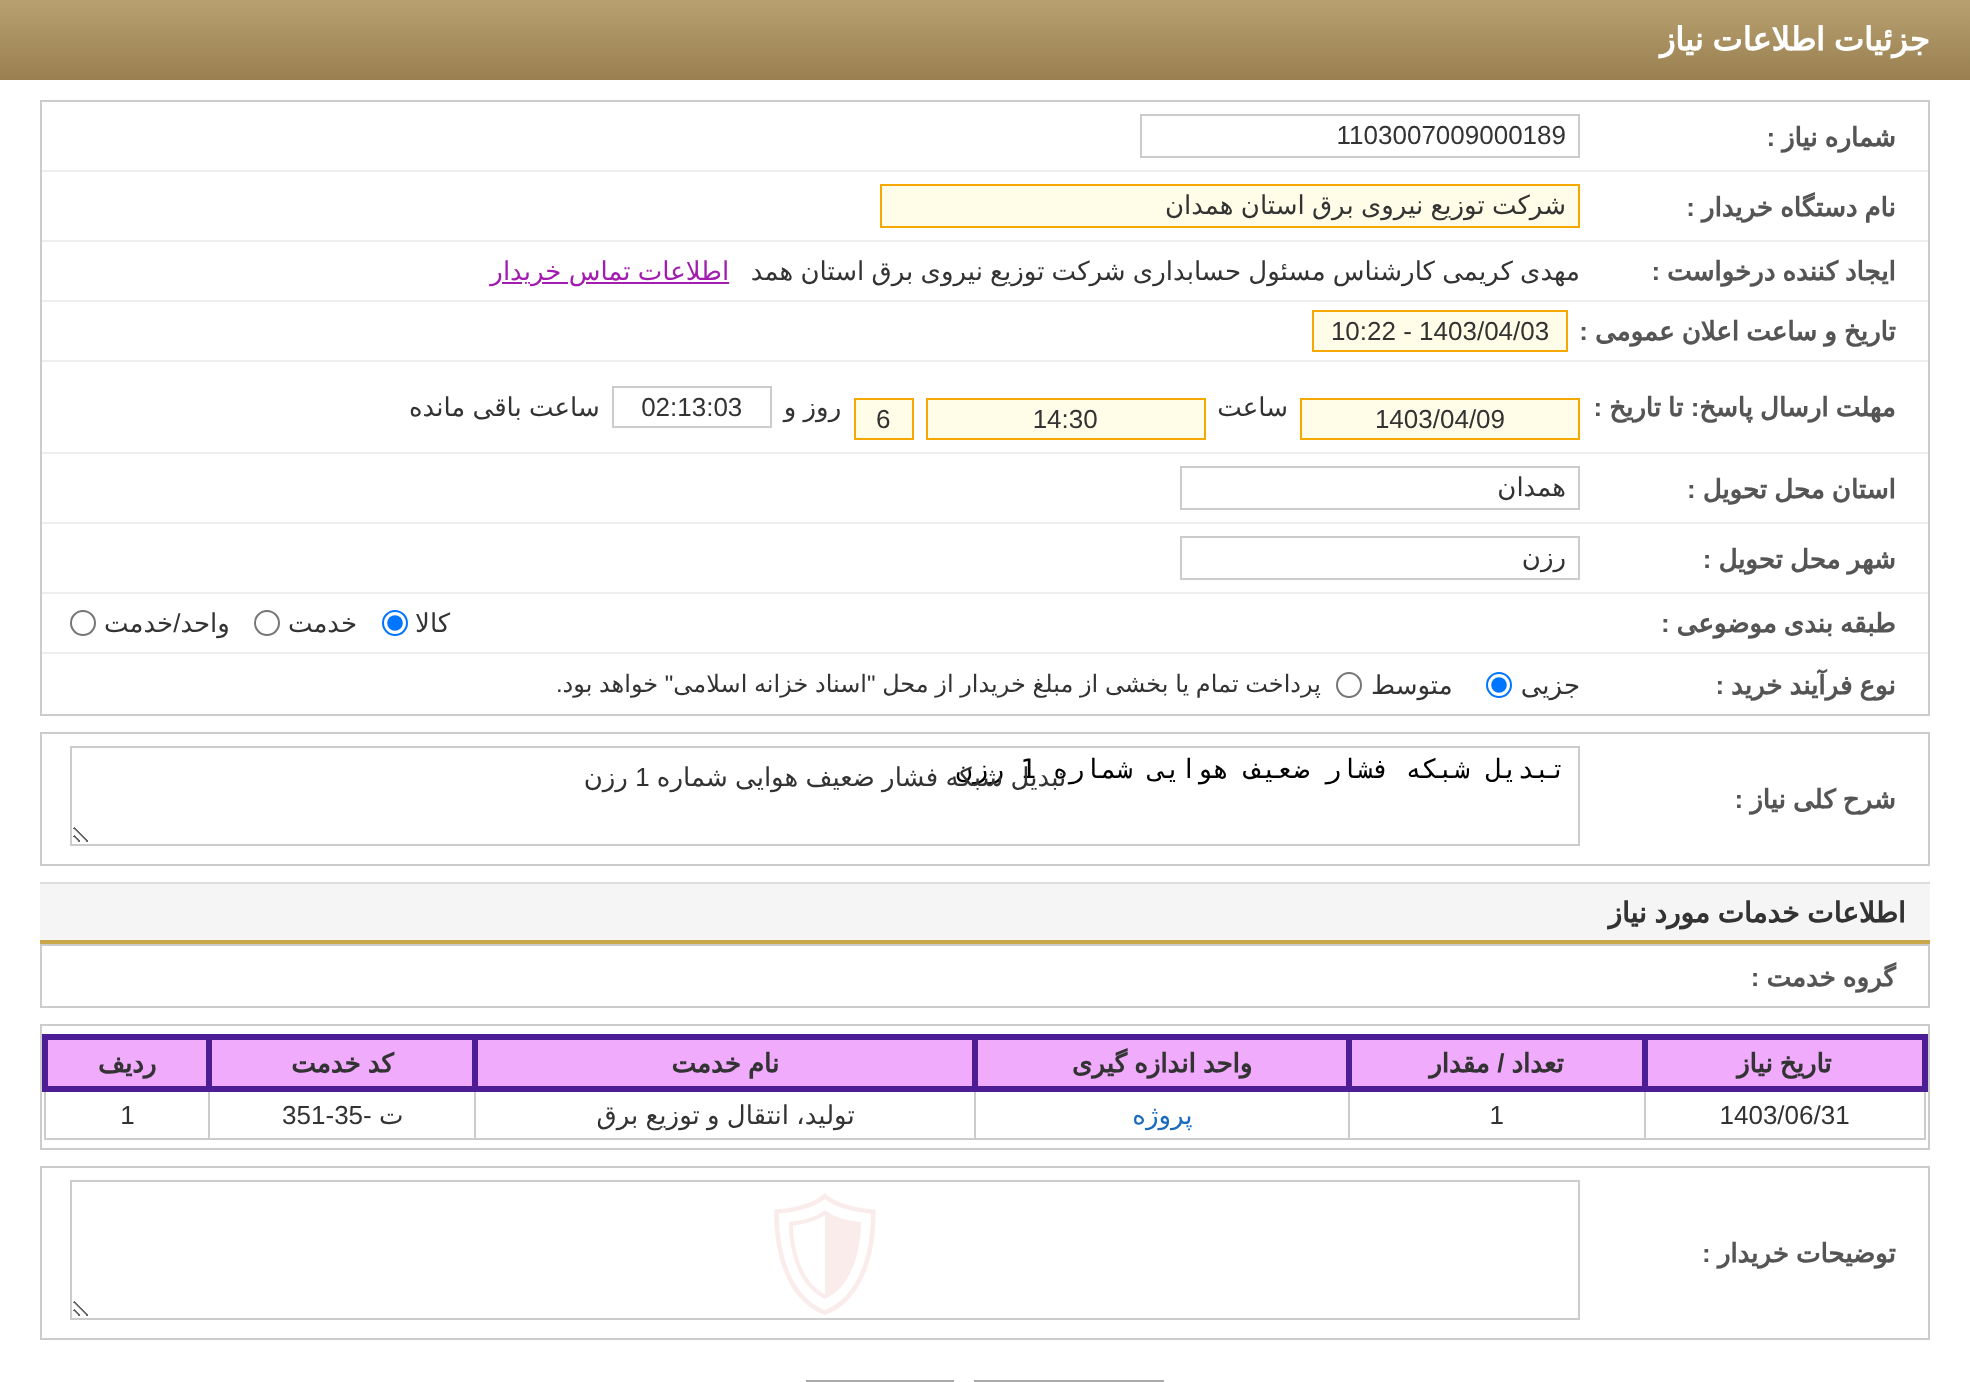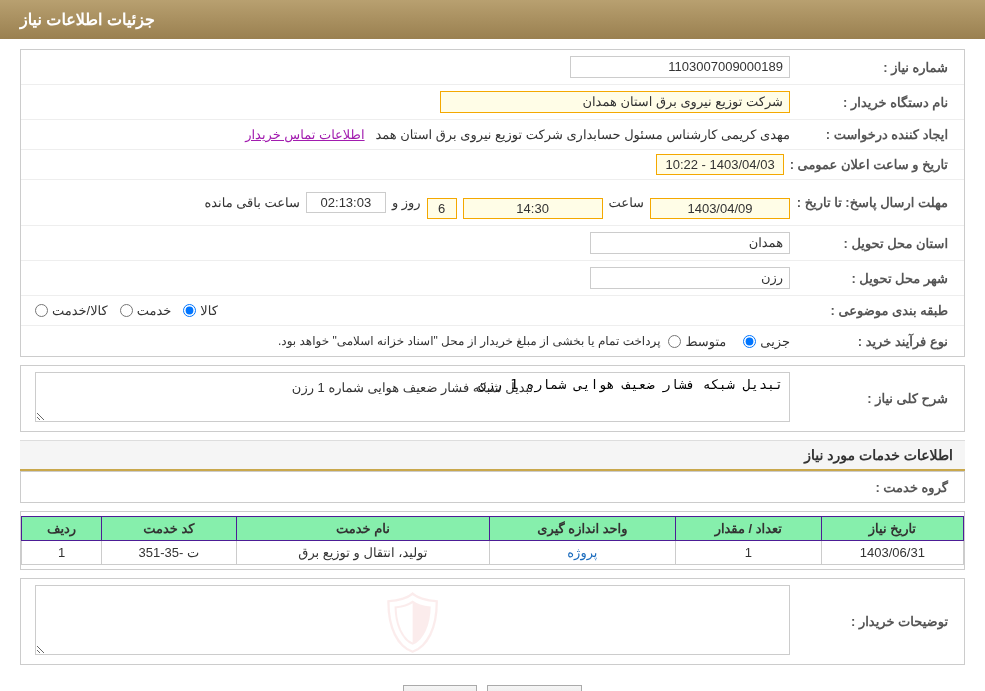--- a/index.html
+++ b/index.html
@@ -12,21 +12,21 @@
     }
     .page-wrapper {
       max-width: 985px;
       margin: 0 auto;
       background: #fff;
       min-height: 691px;
     }
     .page-header {
       background: linear-gradient(to bottom, #b8a070, #9a8050);
       color: #fff;
-      text-align: left;
+      text-align: right;
       padding: 10px 20px;
       font-size: 16px;
       font-weight: bold;
     }
     .content-area {
       padding: 10px 20px;
     }
     .form-section {
       border: 1px solid #ccc;
       margin-bottom: 8px;
@@ -120,22 +120,22 @@
       min-height: 60px;
       padding: 4px 6px;
       resize: vertical;
     }
     .service-table {
       width: 100%;
       border-collapse: collapse;
       margin: 4px 0;
     }
     .service-table th {
-      background: #86efac;
-      border: 1px solid #4c1d95;
+      background: #f0abfc;
+      border: 3px solid #4c1d95;
       padding: 4px 8px;
       text-align: center;
       font-weight: bold;
     }
     .service-table td {
       border: 1px solid #ccc;
       padding: 4px 8px;
       text-align: center;
       background: #fff;
     }
@@ -242,21 +242,21 @@
         <div class="value-cell">
           <span class="input-box" style="min-width:200px; display:inline-block;">رزن</span>
         </div>
       </div>
 
       <div class="info-row">
         <span class="label-cell">طبقه بندی موضوعی :</span>
         <div class="value-cell">
           <div class="radio-group">
             <div class="radio-item">
-              <span>کالا/خدمت</span>
+              <span>واحد/خدمت</span>
               <input type="radio" name="category" style="">
             </div>
             <div class="radio-item">
               <span>خدمت</span>
               <input type="radio" name="category" style="">
             </div>
             <div class="radio-item">
               <span>کالا</span>
               <input type="radio" name="category" checked="" style="">
             </div>

